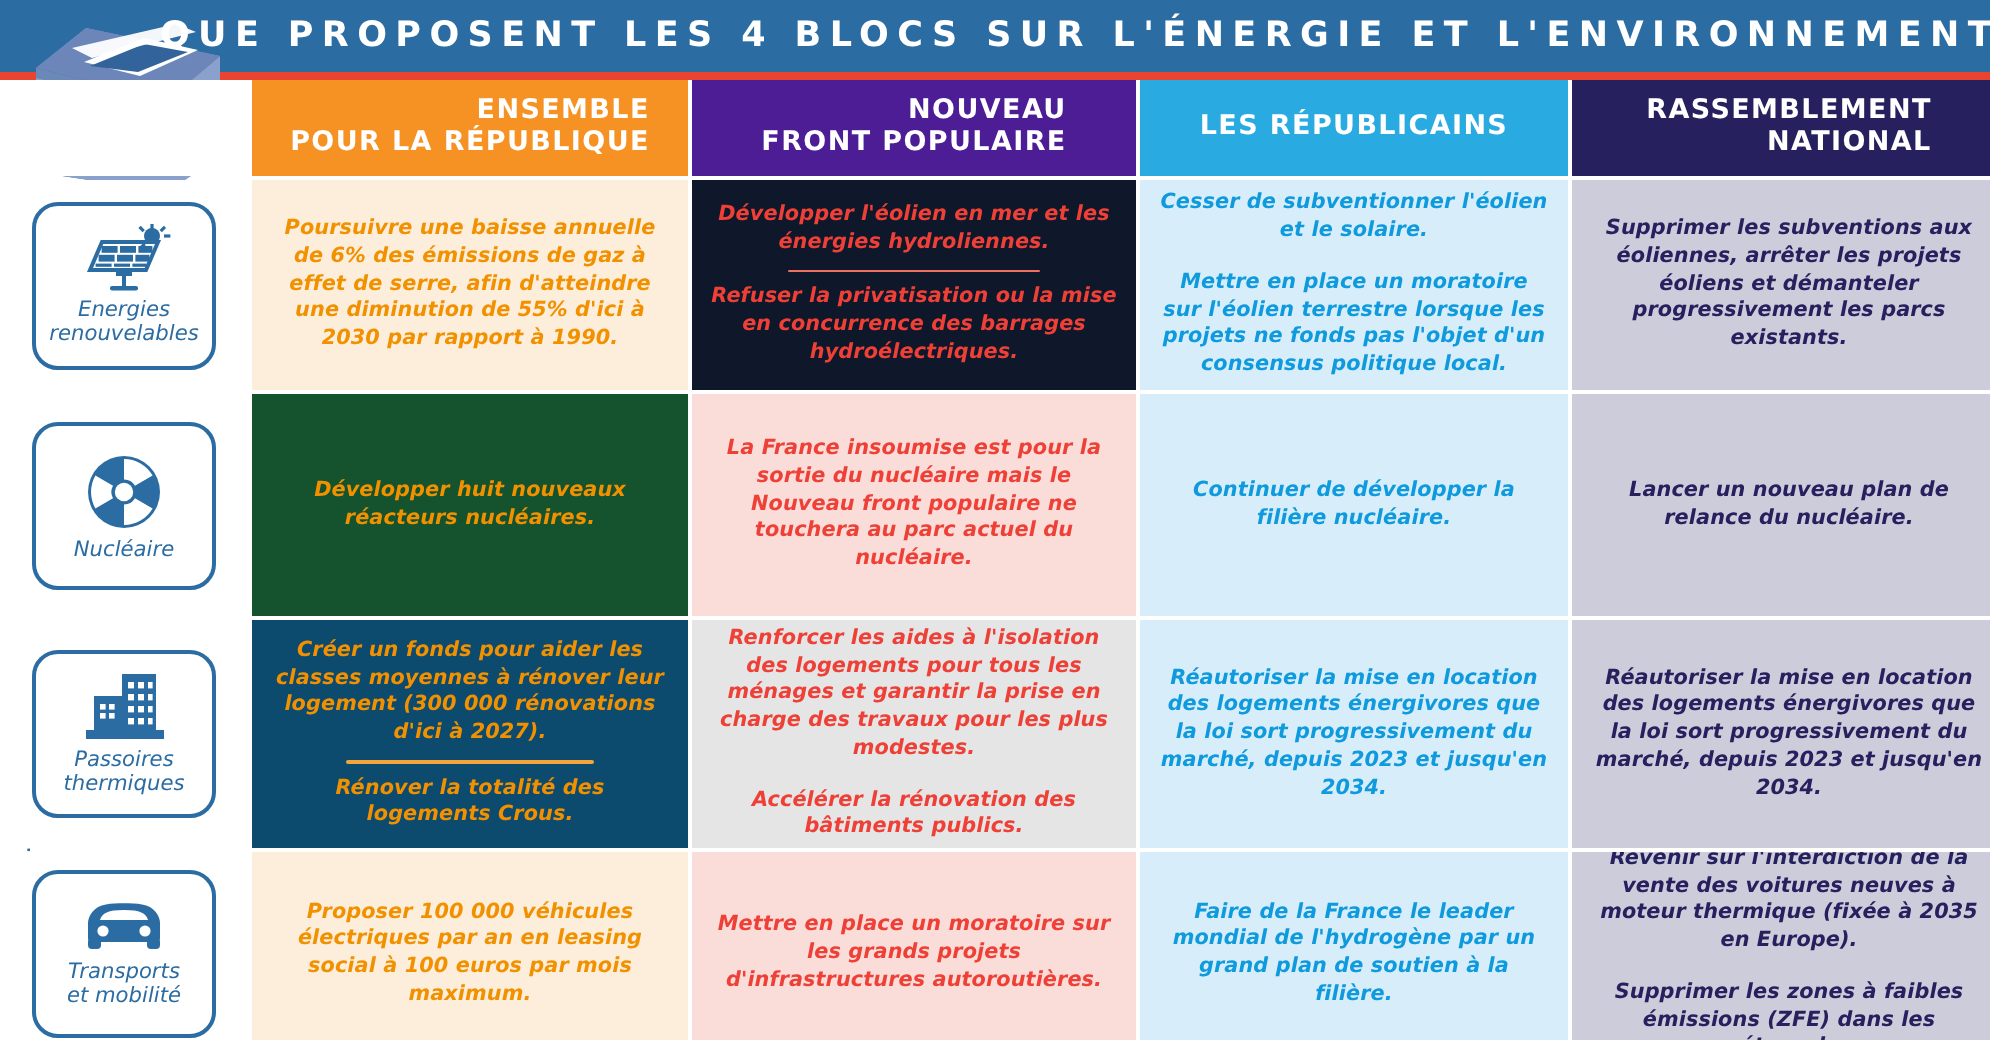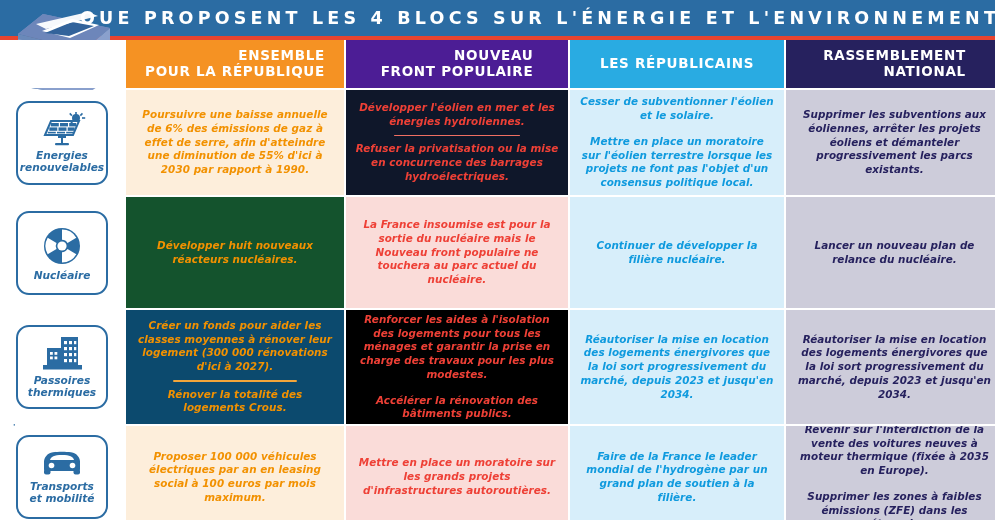--- a/index.html
+++ b/index.html
@@ -89,21 +89,21 @@
     width:92px; height:84px;
     border:2.2px solid #2b6ca3;
     border-radius:13px;
     display:flex; flex-direction:column;
     align-items:center; justify-content:center;
     gap:1px; background:#ffffff;
   }
   .tile .icn{ display:flex; align-items:center; justify-content:center; }
   .tile .lbl{
     font-family:"DejaVu Sans", sans-serif;
-    font-style:italic; font-weight:bold;
+    font-style:italic; font-weight:normal;
     font-size:10.6px; line-height:1.1;
     color:#2b6ca3; text-align:center; white-space:pre-line;
     margin-top:1px;
   }
   .spacer{ background:#ffffff; }
 </style>
 </head>
 <body>
 
 <div id="root">
@@ -202,21 +202,21 @@
 
     <div class="cell body-cell" style="background:#0f172a">
       <div class="prop" style="color:#ee4036">Développer l'éolien en mer et les énergies hydroliennes.</div>
       <div class="sep" style="background:#ef6f63"></div>
       <div class="prop" style="color:#ee4036">Refuser la privatisation ou la mise en concurrence des barrages hydroélectriques.</div>
     </div>
 
     <div class="cell body-cell" style="background:#d7eefa">
       <div class="prop" style="color:#0f9ade">Cesser de subventionner l'éolien et le solaire.</div>
       <div class="sep" style="background:#52bbe8"></div>
-      <div class="prop" style="color:#0f9ade">Mettre en place un moratoire sur l'éolien terrestre lorsque les projets ne font pas l'objet d'un consensus politique local.</div>
+      <div class="prop" style="color:#0f9ade">Mettre en place un moratoire sur l'éolien terrestre lorsque les projets ne fonds pas l'objet d'un consensus politique local.</div>
     </div>
 
     <div class="cell body-cell" style="background:#cdccda">
       <div class="prop" style="color:#26215e">Supprimer les subventions aux éoliennes, arrêter les projets éoliens et démanteler progressivement les parcs existants.</div>
     </div>
 
     <div class="cell rowlabel">
       <div class="tile">
         <span class="icn">
           <svg width="44" height="44" viewBox="0 0 44 44" xmlns="http://www.w3.org/2000/svg">
@@ -280,21 +280,21 @@
 thermiques</span>
       </div>
     </div>
 
     <div class="cell body-cell" style="background:#0c4a6e">
       <div class="prop" style="color:#f29100">Créer un fonds pour aider les classes moyennes à rénover leur logement (300 000 rénovations d'ici à 2027).</div>
       <div class="sep" style="background:#f2a53a"></div>
       <div class="prop" style="color:#f29100">Rénover la totalité des logements Crous.</div>
     </div>
 
-    <div class="cell body-cell" style="background:#000000">
+    <div class="cell body-cell" style="background:#e5e5e5">
       <div class="prop" style="color:#ee4036">Renforcer les aides à l'isolation des logements pour tous les ménages et garantir la prise en charge des travaux pour les plus modestes.</div>
       <div class="sep" style="background:#ef6f63"></div>
       <div class="prop" style="color:#ee4036">Accélérer la rénovation des bâtiments publics.</div>
     </div>
 
     <div class="cell body-cell" style="background:#d7eefa">
       <div class="prop" style="color:#0f9ade">Réautoriser la mise en location des logements énergivores que la loi sort progressivement du marché, depuis 2023 et jusqu'en 2034.</div>
     </div>
 
     <div class="cell body-cell" style="background:#cdccda">

